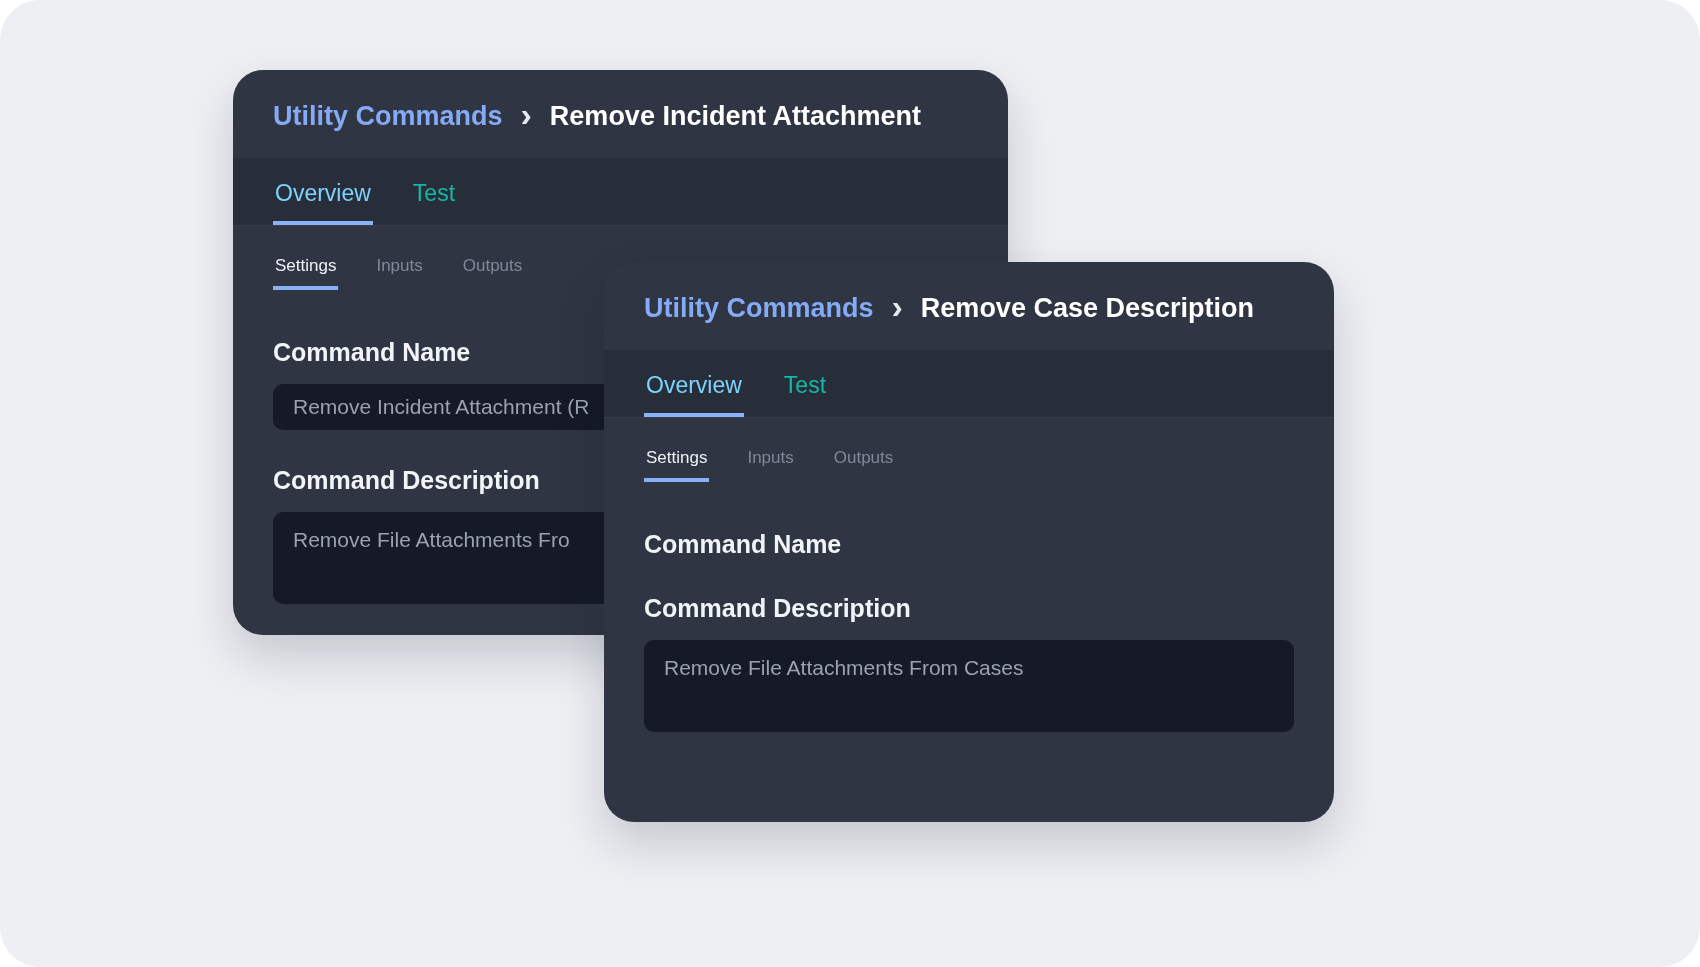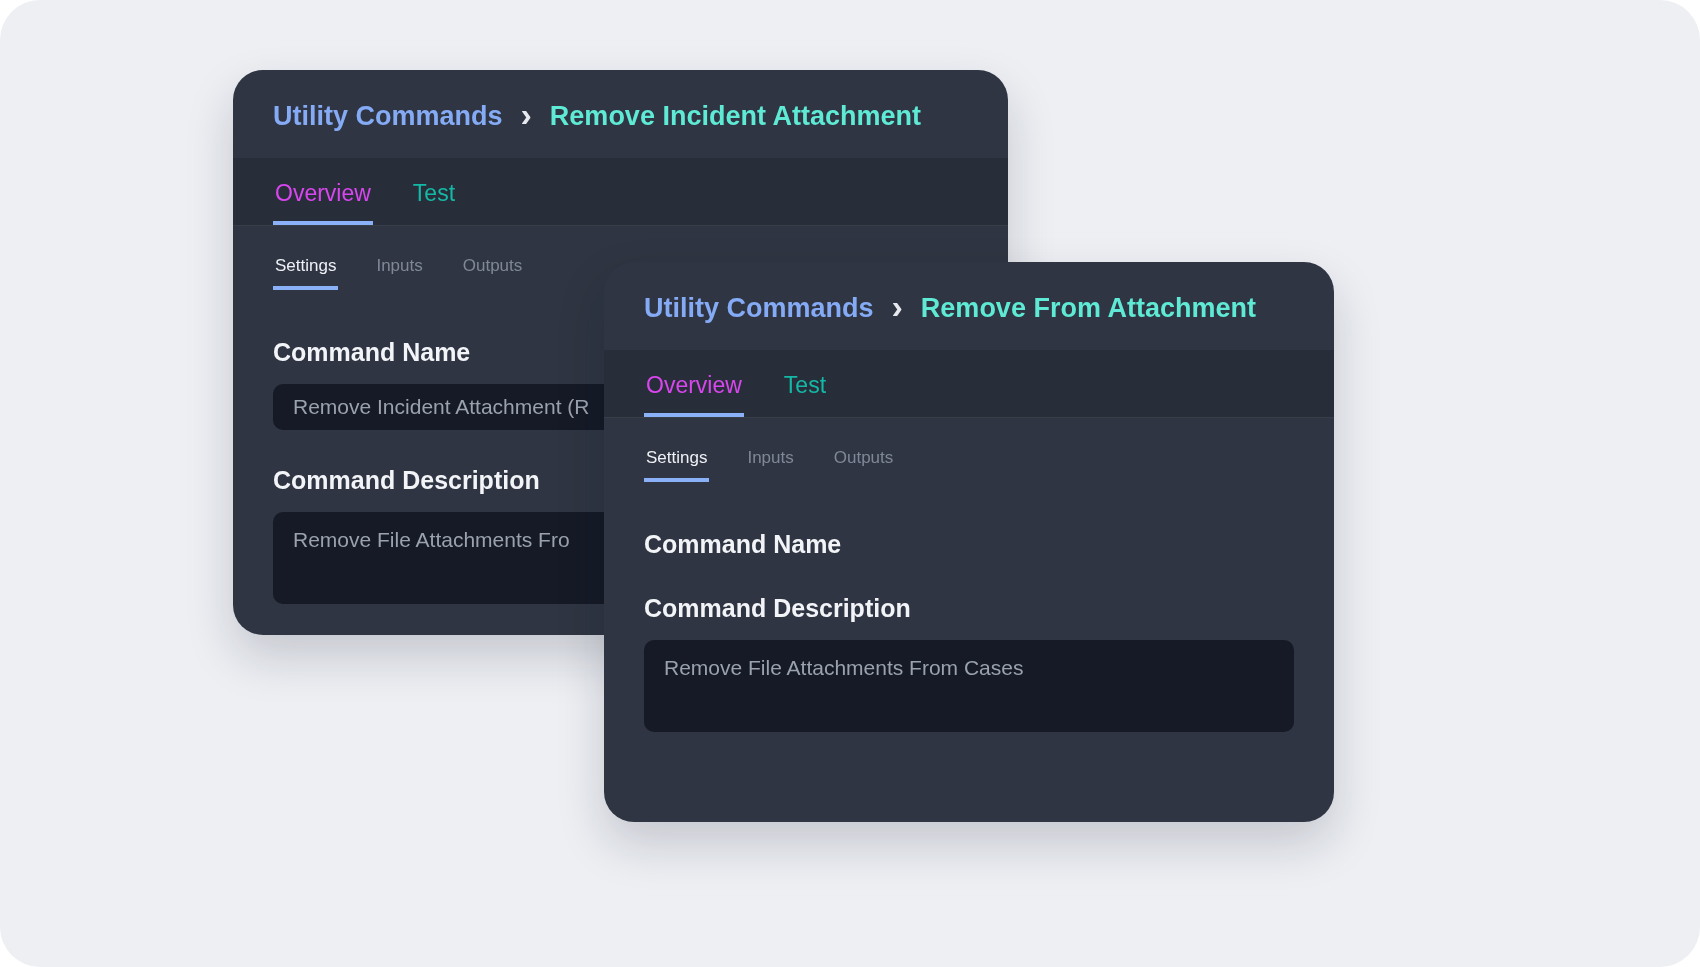--- a/index.html
+++ b/index.html
@@ -42,21 +42,21 @@
     white-space: nowrap;
   }
   .crumb-sep {
     color: #e6e9ee;
     font-size: 34px;
     font-weight: 700;
     line-height: 26px;
     transform: translateY(-2px);
   }
   .crumb-current {
-    color: #5eead4;
+    color: #ffffff;
     font-size: 27px;
     font-weight: 700;
     white-space: nowrap;
   }
 
   .tabstrip {
     background: #282e39;
     border-bottom: 1px solid rgba(255,255,255,0.08);
     display: flex;
     gap: 38px;
@@ -64,21 +64,21 @@
   }
   .tab {
     font-size: 23px;
     color: #14b8a6;
     padding: 22px 2px 14px 2px;
     border-bottom: 4px solid transparent;
     cursor: pointer;
     white-space: nowrap;
   }
   .tab.active {
-    color: #d946ef;
+    color: #7dd3fc;
     border-bottom-color: #8ab0f8;
   }
 
   .subtabs {
     display: flex;
     gap: 36px;
     margin: 30px 40px 0 40px;
   }
   .subtab {
     font-size: 17px;
@@ -153,21 +153,21 @@
       <div class="field-input">Remove Incident Attachment (R</div>
       <div class="field-label">Command Description</div>
       <div class="field-textarea">Remove File Attachments Fro</div>
     </div>
   </section>
 
   <section class="panel front">
     <header class="breadcrumb">
       <a class="crumb-parent">Utility Commands</a>
       <span class="crumb-sep">›</span>
-      <span class="crumb-current">Remove From Attachment</span>
+      <span class="crumb-current">Remove Case Description</span>
     </header>
     <nav class="tabstrip">
       <div class="tab active">Overview</div>
       <div class="tab">Test</div>
     </nav>
     <nav class="subtabs">
       <div class="subtab active">Settings</div>
       <div class="subtab">Inputs</div>
       <div class="subtab">Outputs</div>
     </nav>

